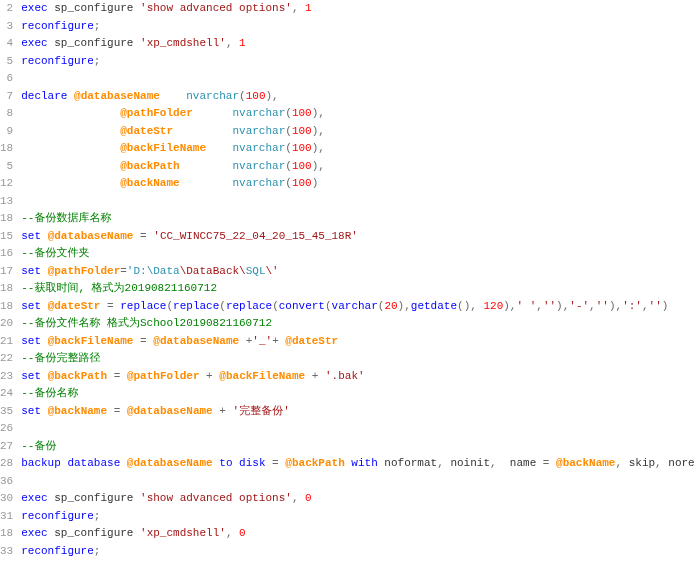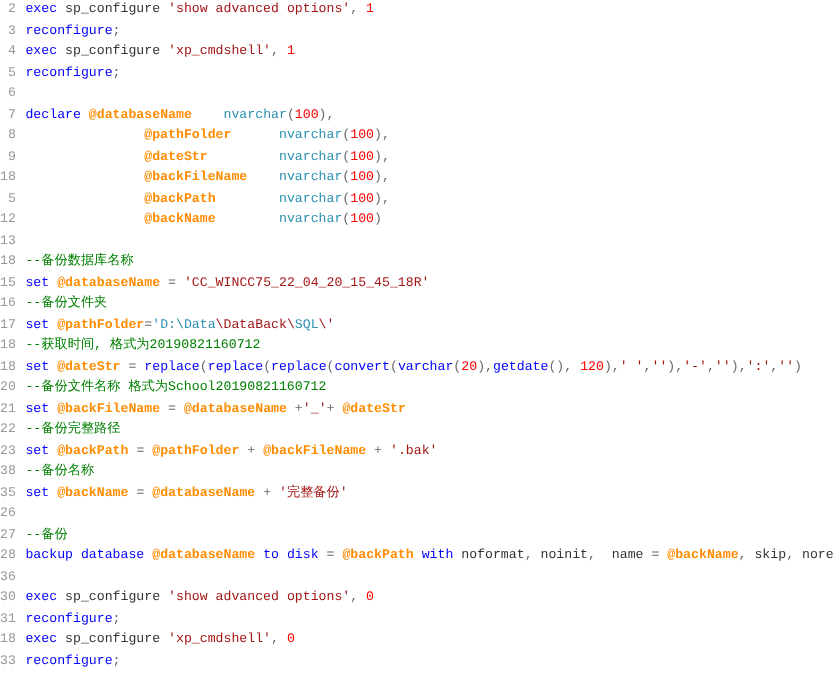--- a/index.html
+++ b/index.html
@@ -53,21 +53,21 @@
       <div>18</div>
       <div>15</div>
       <div>16</div>
       <div>17</div>
       <div>18</div>
       <div>18</div>
       <div>20</div>
       <div>21</div>
       <div>22</div>
       <div>23</div>
-      <div>38</div>
+      <div>24</div>
       <div>35</div>
       <div>26</div>
       <div>27</div>
       <div>28</div>
       <div>36</div>
       <div>30</div>
       <div>31</div>
       <div>18</div>
       <div>33</div>
     </div>

